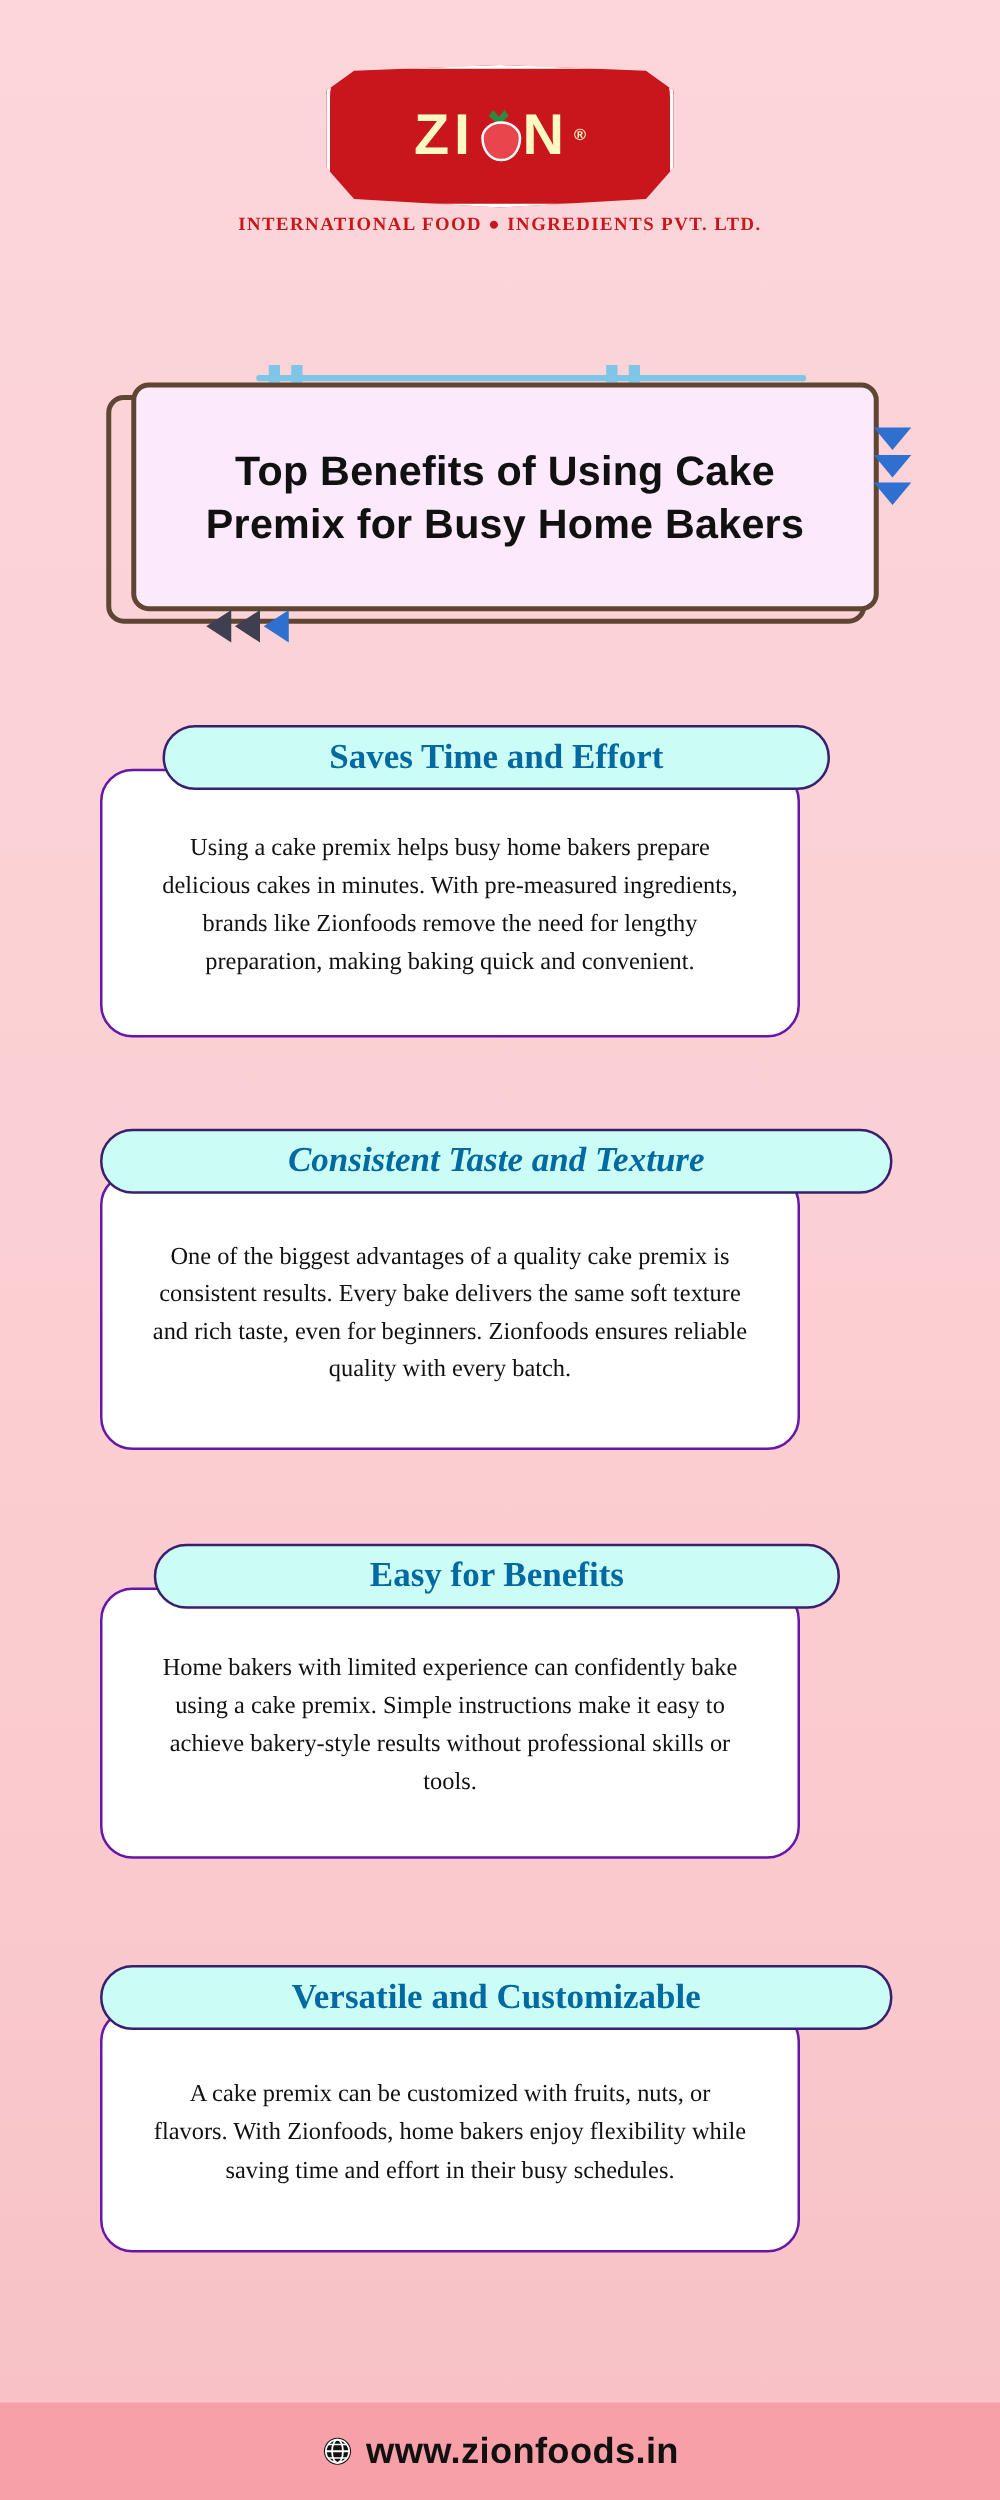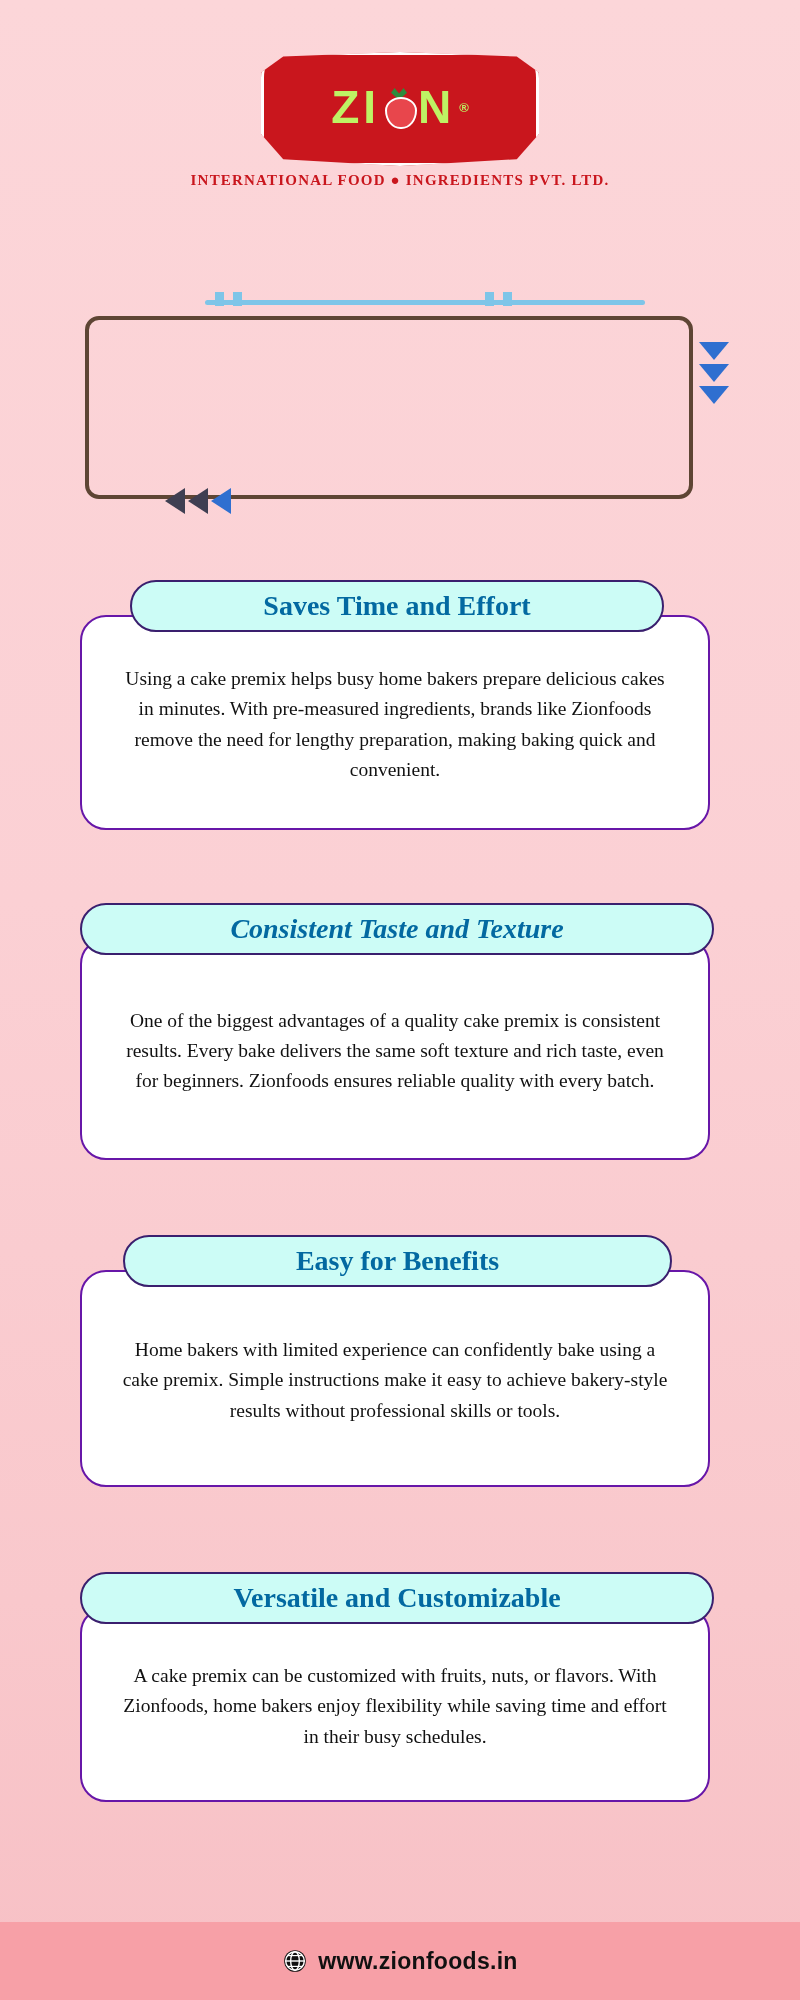--- a/index.html
+++ b/index.html
@@ -39,21 +39,21 @@
     background: #c9161d;
     border: 3px solid #ffffff;
     border-radius: 14px / 26px;
     box-shadow: 0 0 0 3px #c9161d;
     clip-path: polygon(0% 18%, 8% 4%, 50% 0%, 92% 4%, 100% 18%, 100% 72%, 92% 94%, 50% 100%, 8% 94%, 0% 72%);
     display: flex;
     align-items: center;
     justify-content: center;
   }
   .logo-text {
-    color: #bef264;
+    color: #fef9c3;
     font-family: "Liberation Sans", sans-serif;
     font-weight: bold;
     font-size: 46px;
     letter-spacing: 4px;
     display: flex;
     align-items: center;
     transform: translateY(-2px);
   }
   .logo-berry {
     display: inline-block;
@@ -202,21 +202,21 @@
   }
   .sec-head-text {
     font-family: "Liberation Serif", serif;
     font-weight: bold;
     font-size: 28px;
     color: #0369a1;
   }
   .sec-body {
     position: absolute;
     left: 80px;
-    width: 630px;
+    width: 560px;
     background: #ffffff;
     border: 2.5px solid #6716a8;
     border-radius: 26px;
     box-sizing: border-box;
     display: flex;
     align-items: center;
     justify-content: center;
     z-index: 2;
   }
   .sec-body-text {
@@ -244,21 +244,21 @@
     display: flex;
     align-items: center;
     gap: 10px;
   }
   .globe-icon {
     width: 26px;
     height: 26px;
     display: block;
   }
   .footer-text {
-    font-size: 23px;
+    font-size: 29px;
     font-weight: bold;
     color: #111111;
     letter-spacing: 0.3px;
   }
 </style>
 </head>
 <body>
 
 <div class="page">
 
@@ -278,20 +278,23 @@
   </div>
 
   <div class="title-zone">
     <div class="deco-blue-line"></div>
     <div class="deco-dash" style="left:130px;"></div>
     <div class="deco-dash" style="left:148px;"></div>
     <div class="deco-dash" style="left:400px;"></div>
     <div class="deco-dash" style="left:418px;"></div>
 
     <div class="title-shadow"></div>
+    <div class="title-card">
+      <div class="title-text">Top Benefits of Using Cake Premix for Busy Home Bakers</div>
+    </div>
 
     <div class="tri-col">
       <div class="tri-down"></div>
       <div class="tri-down"></div>
       <div class="tri-down"></div>
     </div>
 
     <div class="tri-row">
       <div class="tri-left dark"></div>
       <div class="tri-left dark"></div>

